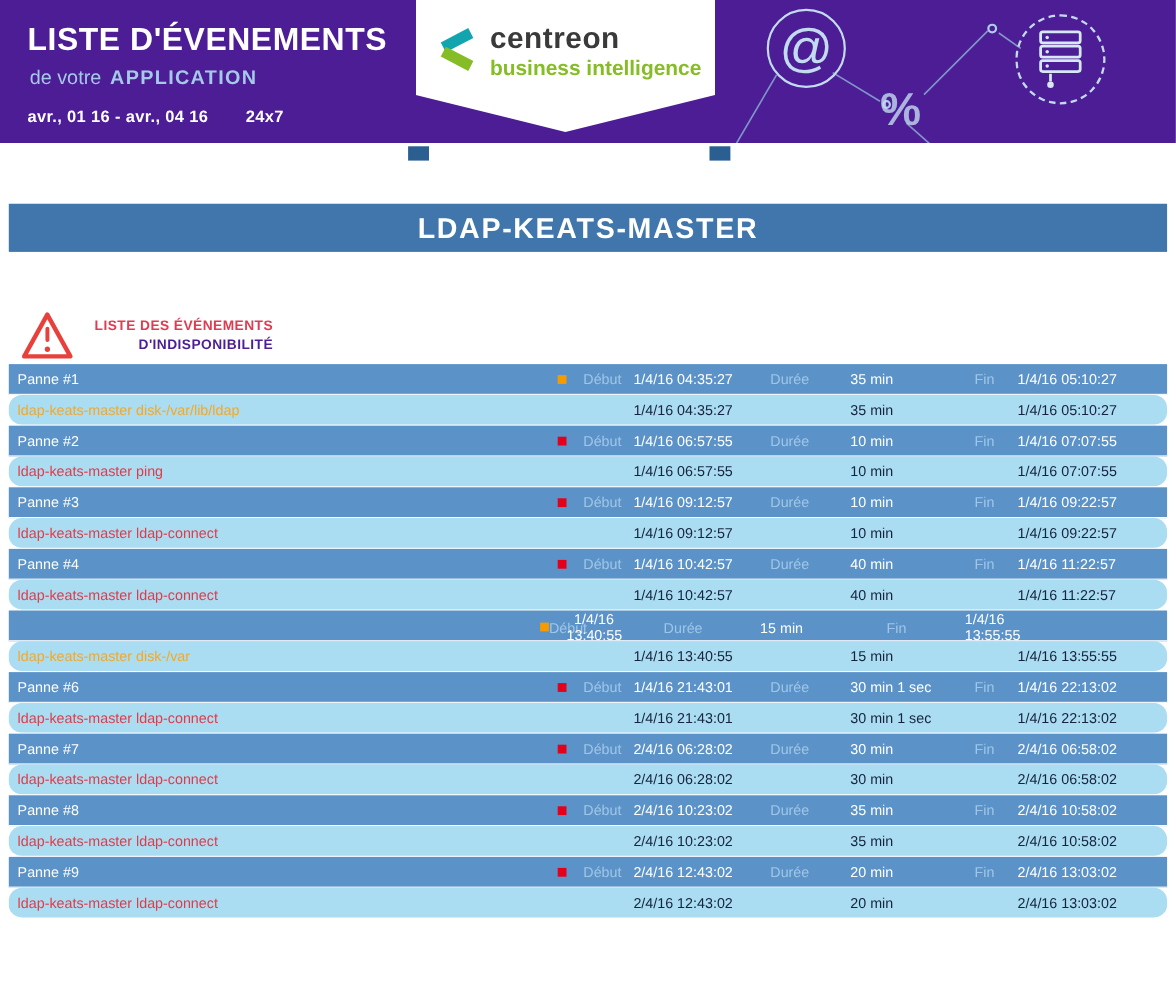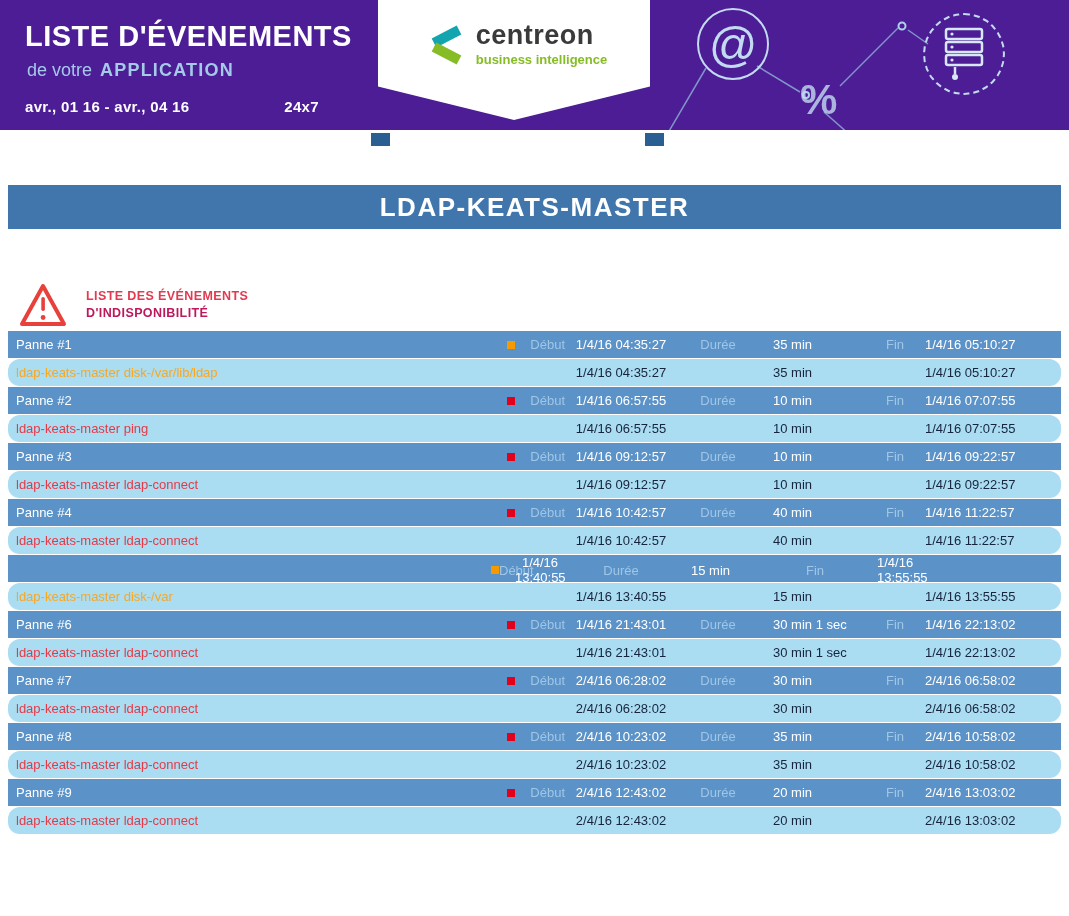--- a/index.html
+++ b/index.html
@@ -14,32 +14,32 @@
   .header {
     position:relative; height:130px; background:#4c1d95; overflow:hidden;
   }
   .h-title {
     margin:20px 0 0 25px; font-size:29px; font-weight:bold; color:#ffffff;
     letter-spacing:.5px;
   }
   .h-sub { margin:7px 0 0 27px; font-size:18px; color:#a5c9e8; }
   .h-sub .emph { margin-left:8px; letter-spacing:1.2px; font-weight:bold; color:#a5c9e8; }
   .h-date { margin:17px 0 0 25px; font-size:15px; font-weight:bold; color:#ffffff; letter-spacing:.3px; }
-  .h-date .sched { margin-left:95px; }
+  .h-date .sched { margin-left:34px; }
 
   .brand-banner {
     position:absolute; left:378px; top:0; width:272px; height:120px;
     background:#ffffff;
     clip-path:polygon(0 0,100% 0,100% 72%,50% 100%,0 72%);
     display:flex; align-items:flex-start; justify-content:center;
     padding-top:22px; gap:9px;
   }
   .brand-text { display:flex; flex-direction:column; }
   .brand-name { font-size:27px; font-weight:bold; color:#3a3a3a; letter-spacing:.5px; line-height:1; }
-  .brand-tagline { font-size:13px; font-weight:bold; color:#86bc25; margin-top:3px; }
+  .brand-tagline { font-size:19px; font-weight:bold; color:#86bc25; margin-top:3px; }
 
   .decor { position:absolute; inset:0; pointer-events:none; }
   .decor-lines { position:absolute; left:0; top:0; }
   .at-badge {
     position:absolute; left:697px; top:8px; width:72px; height:72px;
     border:2.5px solid #c3dbf0; border-radius:50%;
     display:flex; align-items:center; justify-content:center;
     color:#c3dbf0; font-size:48px; font-weight:normal;
   }
   .pct-badge {
@@ -66,21 +66,21 @@
   .app-banner h2 {
     margin:0; color:#ffffff; font-size:26px; font-weight:bold; letter-spacing:1.5px;
   }
 
   
   .warning-section {
     margin:50px 0 0 18px; display:flex; align-items:center; gap:18px; height:52px;
   }
   .warning-text div { font-size:12.5px; font-weight:bold; letter-spacing:.4px; line-height:17px; }
   .warning-text .l1 { color:#e23a50; }
-  .warning-text .l2 { color:#be185d; }
+  .warning-text .l2 { color:#4c1d95;text-align:right; }
 
   
   .intro {
     margin:30px 8px 7px 8px;
     font-family:"Liberation Serif", serif; font-style:italic;
     font-size:13.5px; color:#000000;
   }
 
   
   .events-table { margin:0 8px; }

